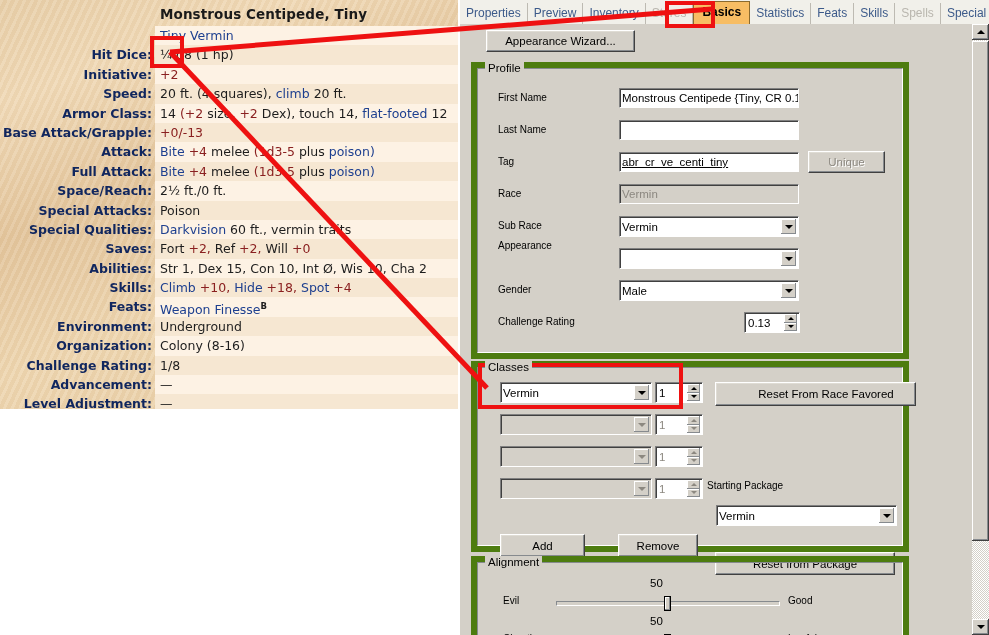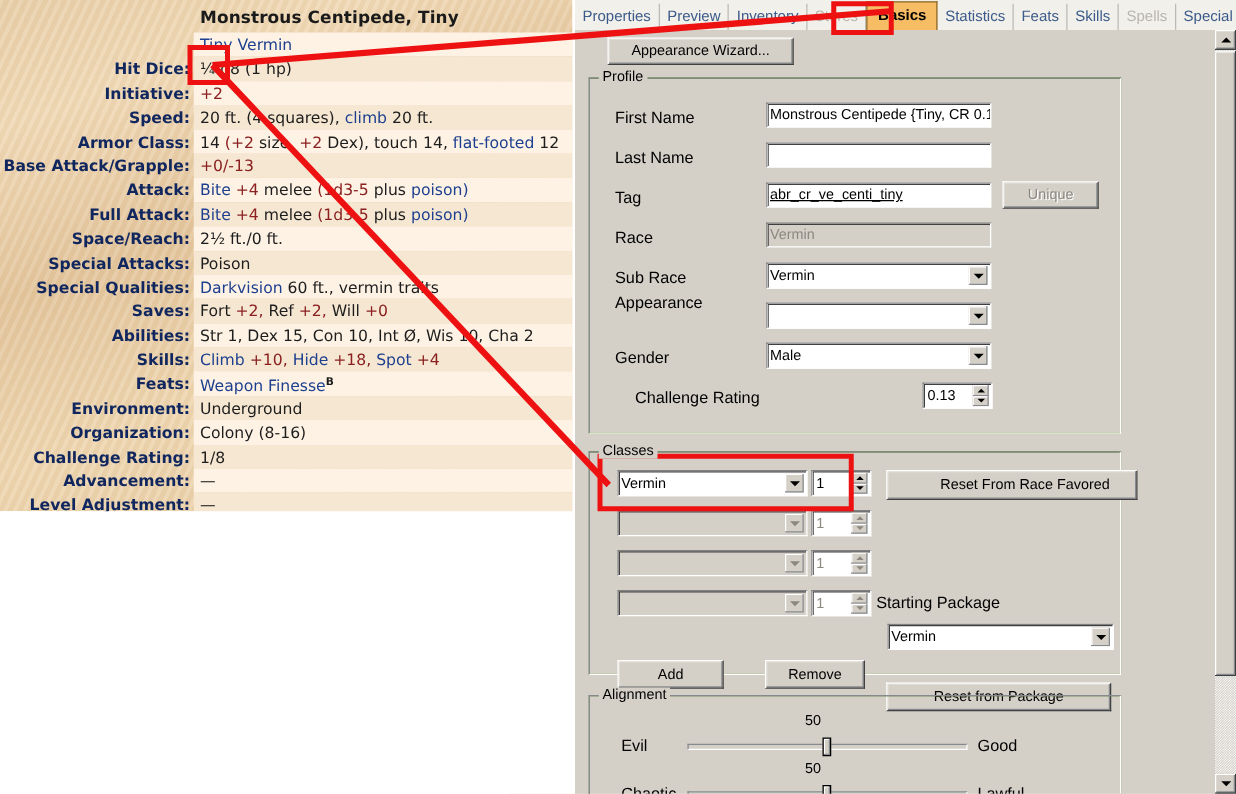--- a/index.html
+++ b/index.html
@@ -143,31 +143,31 @@
     flex:1;background:#d4d0c8;
     box-shadow: inset -1px -1px 0 #868a8e, inset 1px 1px 0 #ffffff;
     display:flex;align-items:center;justify-content:center;
   }
   .tri-up-s{width:0;height:0;border-left:3px solid transparent;border-right:3px solid transparent;border-bottom:3px solid #000;}
   .tri-down-s{width:0;height:0;border-left:3px solid transparent;border-right:3px solid transparent;border-top:3px solid #000;}
   .spin.disabled .tri-up-s{border-bottom-color:#8c8880;}
   .spin.disabled .tri-down-s{border-top-color:#8c8880;}
 
   
-  .group{position:absolute;border:1px solid #4d7c0f;}
+  .group{position:absolute;border:7px solid #4d7c0f;}
   .group .inner{
     position:absolute;left:-1px;top:-1px;right:-1px;bottom:-1px;
     border:1px solid #868a8e;border-right-color:#ffffff;border-bottom-color:#ffffff;
     pointer-events:none;
   }
   .group > .glabel{
     position:absolute;top:-7px;left:7px;background:#d4d0c8;
     padding:0 3px;font-size:11.5px;color:#000;z-index:2;
   }
-  .flabel{position:absolute;font-size:13px;color:#000;white-space:nowrap;}
+  .flabel{position:absolute;font-size:10px;color:#000;white-space:nowrap;}
 
   
   .slider-track{
     position:absolute;height:3px;background:#d4d0c8;
     border-top:1px solid #868a8e;border-left:1px solid #868a8e;
     border-bottom:1px solid #ffffff;border-right:1px solid #ffffff;
   }
   .slider-thumb{
     position:absolute;width:5px;height:13px;background:#d4d0c8;
     box-shadow: inset -1px -1px 0 #868a8e, inset 1px 1px 0 #ffffff;
@@ -378,21 +378,21 @@
         </div>
 
         <div class="flabel" style="left:20px;top:215px;">Gender</div>
         <div class="combo" style="position:absolute;left:141px;top:211px;width:176px;height:19px;">
           <span>Male</span>
           <span class="arrowbox">
               <i class="tri-down"></i>
             </span>
         </div>
 
-        <div class="flabel" style="left:20px;top:247px;margin-left:16px;">Challenge Rating</div>
+        <div class="flabel" style="left:20px;top:247px;">Challenge Rating</div>
         <div class="spin" style="position:absolute;left:266px;top:243px;width:51px;height:19px;">
           <span>0.13</span>
           <span class="spinbtns">
             <div>
                 <i class="tri-up-s"></i>
               </div>
             <div>
                 <i class="tri-down-s"></i>
               </div>
           </span>

